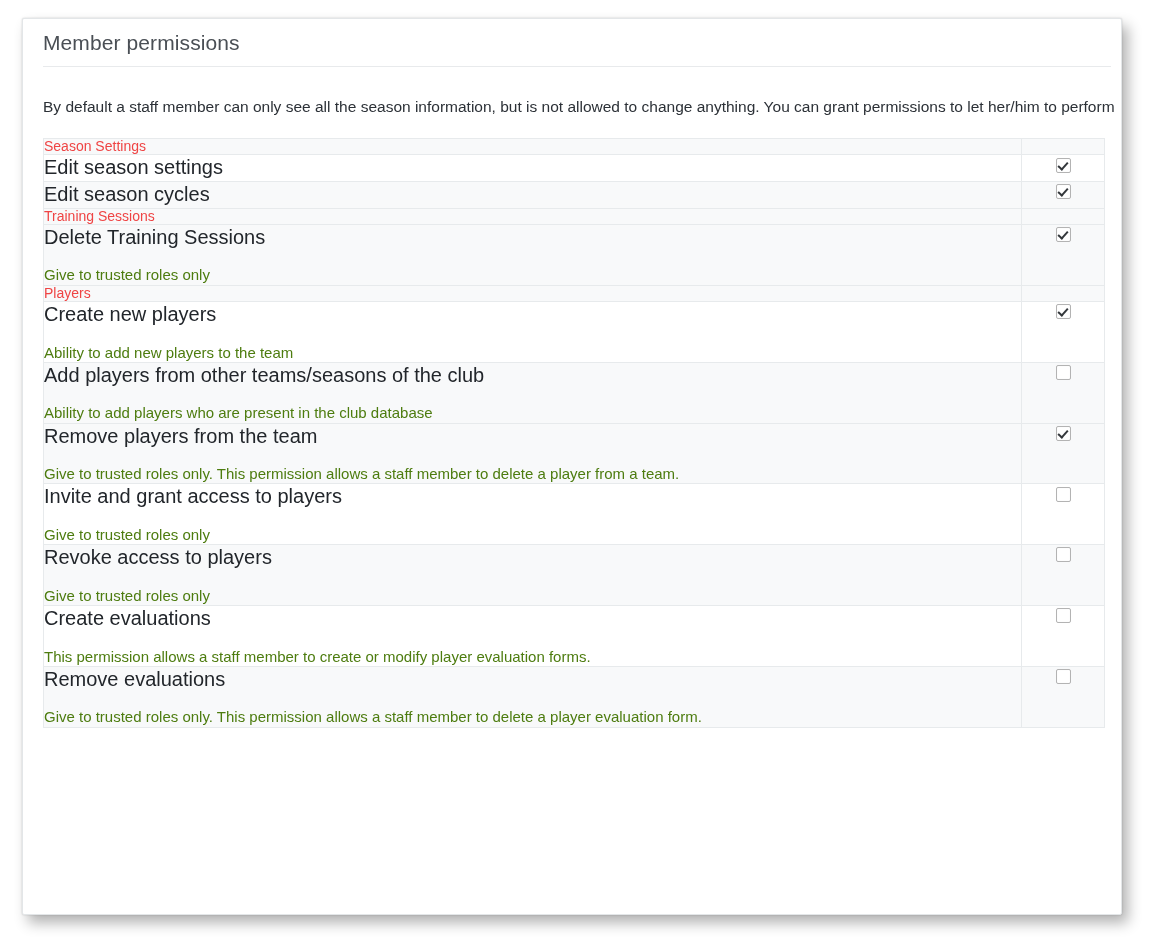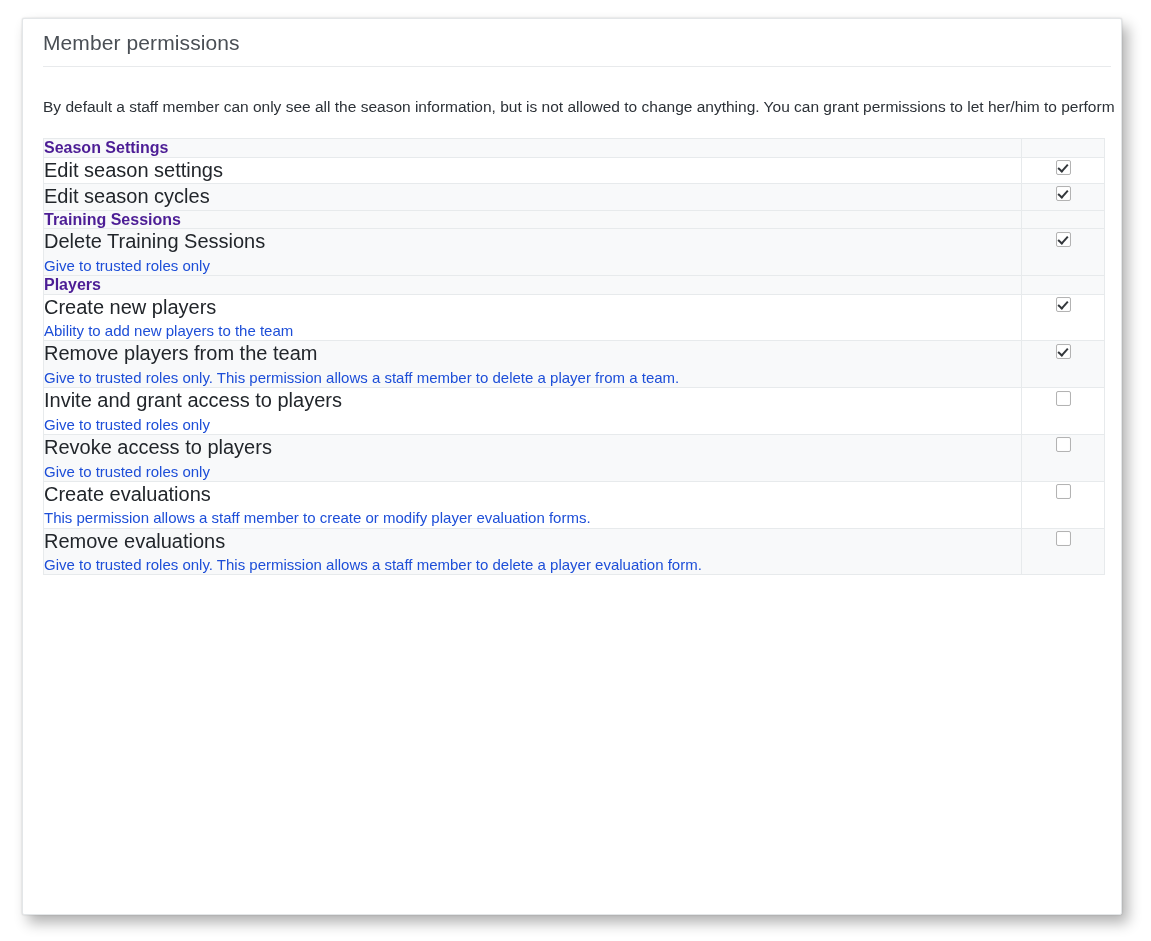--- a/index.html
+++ b/index.html
@@ -88,35 +88,35 @@
     padding: 10px 12px 11px 12px;
   }
   td.check-cell {
     width: 82px;
     padding: 11px 0 0 0;
     text-align: center;
     vertical-align: top;
   }
 
   .group-title {
-    font-size: 16px;
-    font-weight: bold;
-    color: #4c1d95;
+    font-size: 14px;
+    font-weight: normal;
+    color: #ef4444;
     line-height: 1.1;
   }
   .perm-title {
     font-size: 20px;
     color: #22262b;
     line-height: 1.28;
   }
   .perm-desc {
     font-size: 15px;
-    color: #1d4ed8;
+    color: #4d7c0f;
     line-height: 1.28;
-    margin-top: 1px;
+    margin-top: 15px;
   }
 
   
   .cbx {
     -webkit-appearance: none;
     appearance: none;
     width: 15px;
     height: 15px;
     margin: 0;
     padding: 0;
@@ -195,20 +195,27 @@
             </tr>
             <tr class="item-row-odd">
               <td class="label-cell">
                 <div class="perm-title">Create new players</div>
                 <div class="perm-desc">Ability to add new players to the team</div>
               </td>
               <td class="check-cell"><input type="checkbox" class="cbx" checked="" style=""></td>
             </tr>
             <tr class="item-row-even">
               <td class="label-cell">
+                <div class="perm-title">Add players from other teams/seasons of the club</div>
+                <div class="perm-desc">Ability to add players who are present in the club database</div>
+              </td>
+              <td class="check-cell"><input type="checkbox" class="cbx" style=""></td>
+            </tr>
+            <tr class="item-row-even">
+              <td class="label-cell">
                 <div class="perm-title">Remove players from the team</div>
                 <div class="perm-desc">Give to trusted roles only. This permission allows a staff member to delete a player from a team.</div>
               </td>
               <td class="check-cell"><input type="checkbox" class="cbx" checked="" style=""></td>
             </tr>
             <tr class="item-row-odd">
               <td class="label-cell">
                 <div class="perm-title">Invite and grant access to players</div>
                 <div class="perm-desc">Give to trusted roles only</div>
               </td>

